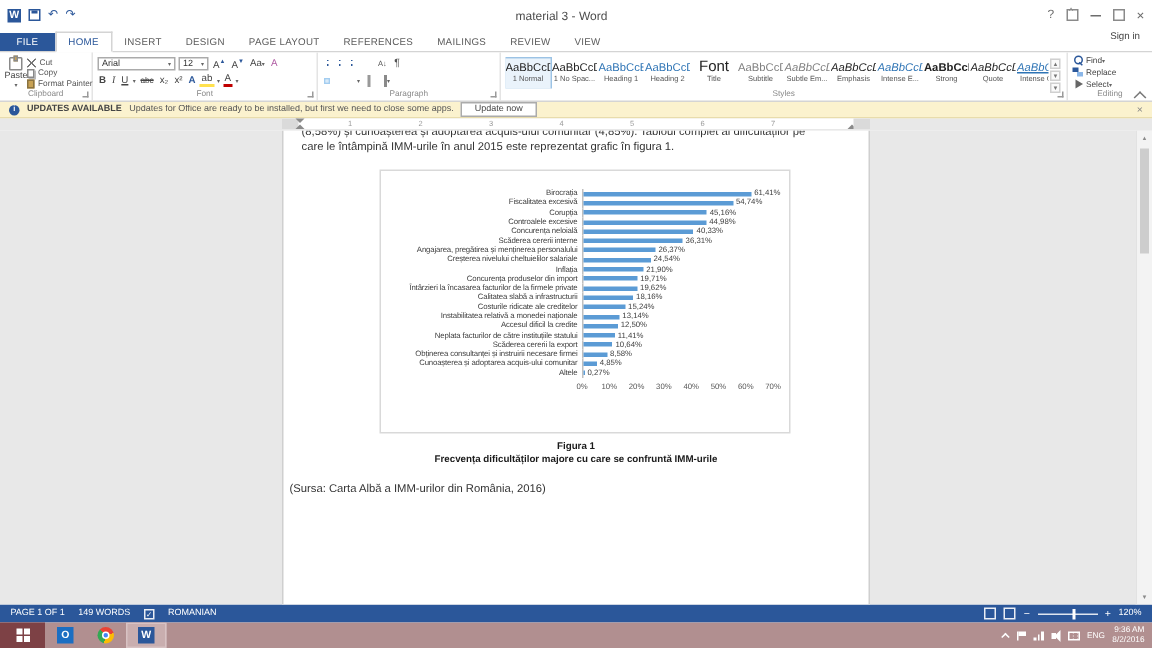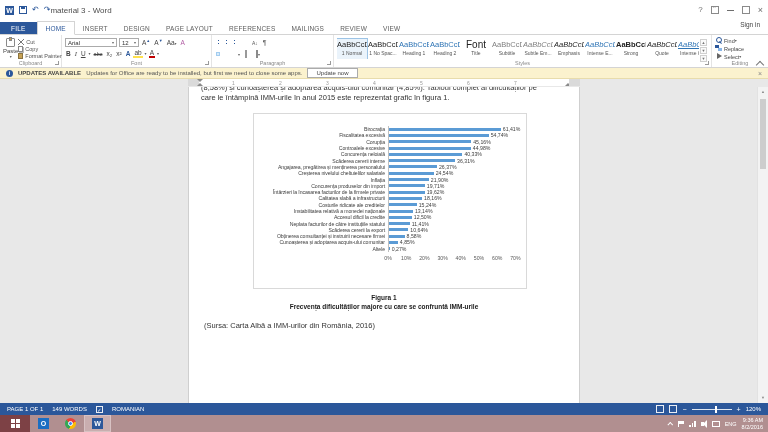--- a/index.html
+++ b/index.html
@@ -7,21 +7,21 @@
   body { font-family:"Liberation Sans", sans-serif; }
   .screen { width:768px; height:432px; display:flex; flex-direction:column; background:#fff; position:relative; }
 
   
   .titlebar { height:20px; display:flex; align-items:center; padding:0 5px; background:#fff; }
   .qat { display:flex; align-items:center; gap:5px; }
   .word-logo { width:9px; height:9px; background:#2B579A; color:#fff; font-size:7px; font-weight:bold; line-height:9px; text-align:center; }
   .ico-save { width:8px; height:8px; border:1px solid #2B579A; position:relative; }
   .ico-save::before { content:""; position:absolute; left:1px; right:1px; top:0; height:2px; background:#2B579A; }
   .qarrow { font-size:8px; color:#2B579A; line-height:8px; }
-  .titletext { flex:1; text-align:left; font-size:8px; color:#4d4d4d; }
+  .titletext { flex:1; text-align:center; font-size:8px; color:#4d4d4d; }
   .winctl { display:flex; align-items:center; gap:8px; color:#6d6d6d; }
   .wc { font-size:8px; line-height:10px; }
   .wc-box { width:8px; height:8px; border:1px solid #8a8a8a; position:relative; }
   .wc-box.ribopt::after { content:"^"; position:absolute; top:-2px; left:1px; font-size:6px; color:#8a8a8a; }
   .wc-min { width:7px; height:1px; background:#6d6d6d; }
   .wc-close { font-size:9px; color:#6d6d6d; line-height:9px; }
 
   
   .tabrow { height:15px; display:flex; align-items:flex-end; border-bottom:1px solid #D4D4D4; position:relative; background:#fff; }
   .tab { font-size:6.5px; padding:3px 8px 2px; color:#5c5c5c; letter-spacing:.2px; }
@@ -123,21 +123,21 @@
   .para { margin:-4px 12px 0 12px; font-size:7.5px; line-height:9.5px; color:#333; }
   .chartbox { margin:11px 0 0 64px; width:274px; height:176px; border:1px solid #D9D9D9; background:#fff; padding-top:12px; }
   .crow { display:flex; align-items:center; height:6.3px; }
   .clabel { width:134px; min-width:134px; font-size:5.2px; letter-spacing:-.1px; color:#404040; text-align:right; padding-right:3px; white-space:nowrap; overflow:hidden; }
   .cplot { position:relative; flex:1; height:100%; border-left:1px solid #BFBFBF; display:flex; align-items:center; }
   .cbar { height:3px; flex:none; }
   .cval { font-size:5.2px; color:#404040; margin-left:2px; white-space:nowrap; }
   .caxis { position:relative; margin-left:134px; height:8px; margin-top:3px; }
   .tick { position:absolute; top:0; transform:translateX(-50%); font-size:5.2px; color:#595959; }
   .caption { text-align:center; font-size:6.5px; font-weight:bold; color:#1a1a1a; line-height:8.5px; margin-top:5px; }
-  .source { margin:10px 0 0 15px; font-size:7.5px; color:#333; }
+  .source { margin:10px 0 0 4px; font-size:7.5px; color:#333; }
   
   .vscroll { position:absolute; right:0; top:0; bottom:0; width:11px; background:#F3F3F3; border-left:1px solid #E2E2E2; }
   .vs-btn { height:10px; text-align:center; font-size:4px; color:#8a8a8a; line-height:10px; }
   .vs-down { position:absolute; bottom:0; left:0; right:0; }
   .vs-thumb { position:absolute; top:12px; left:2px; right:2px; height:70px; background:#CDCDCD; }
 
   
   .statusbar { height:12px; background:#2B579A; color:#fff; display:flex; align-items:center; font-size:6px; padding:0 7px; gap:9px; }
   .spell { width:7px; height:7px; border:1px solid rgba(255,255,255,.9); font-size:5px; line-height:6px; text-align:center; }
   .sb-right { margin-left:auto; display:flex; align-items:center; gap:5px; }

